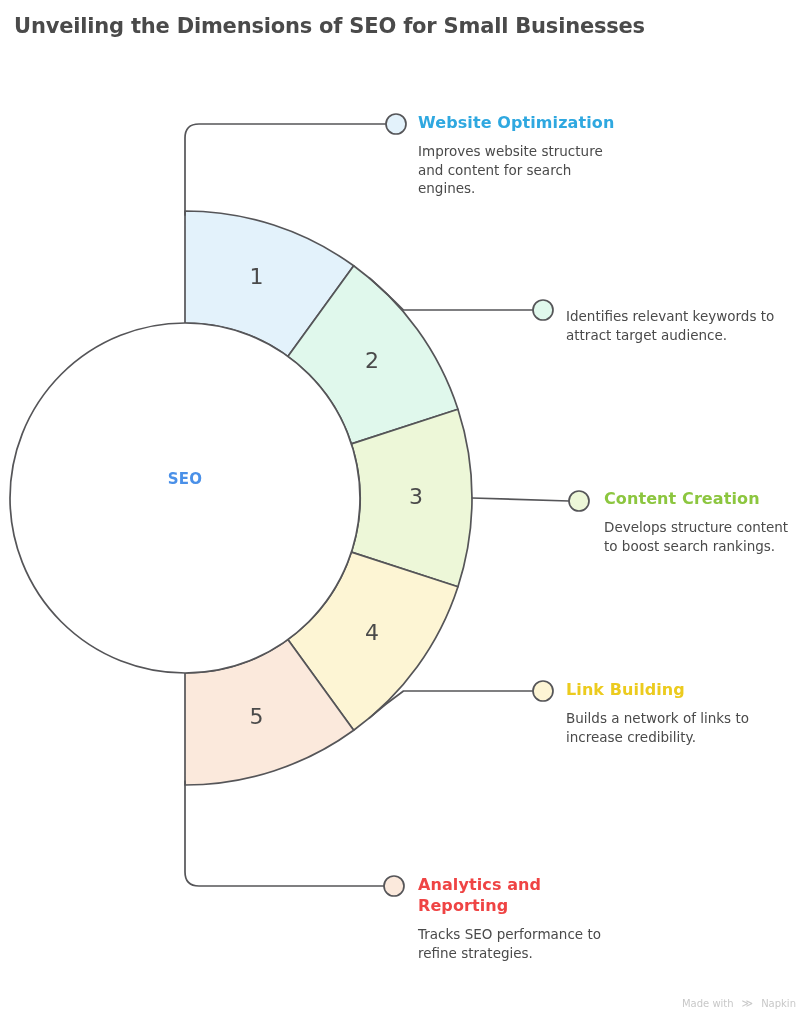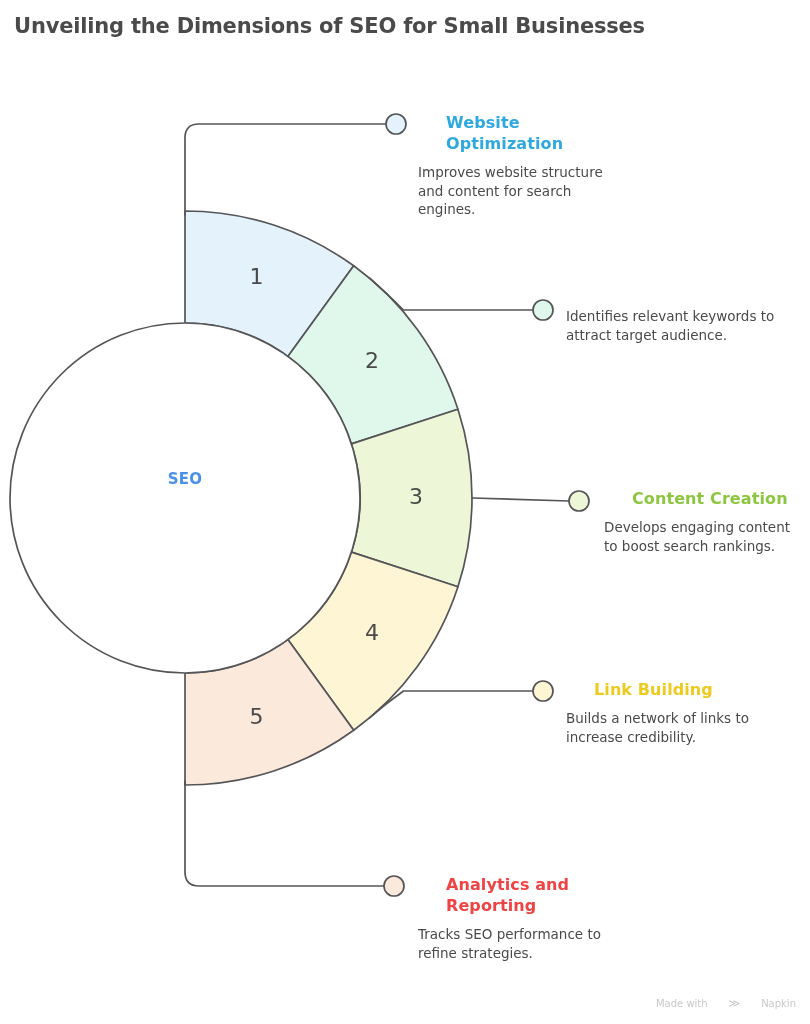--- a/index.html
+++ b/index.html
@@ -90,36 +90,35 @@
   }
   .label-block {
     position: absolute;
   }
   .label-title {
     font-family: "DejaVu Sans", sans-serif;
     font-size: 16px;
     font-weight: bold;
     line-height: 1.32;
     letter-spacing: 0.1px;
-    margin-left: 28px;
   }
   .label-desc {
     margin-top: 9px;
     font-family: "DejaVu Sans", sans-serif;
     font-size: 13.5px;
     color: #4a4a4a;
     line-height: 1.38;
   }
   .watermark {
     position: absolute;
     right: 14px;
     bottom: 14px;
     display: flex;
     align-items: center;
-    gap: 21px;
+    gap: 8px;
     font-family: "DejaVu Sans", sans-serif;
     font-size: 10px;
     color: #c8c8c8;
   }
   .wm-mark {
     font-size: 11px;
     color: #c8c8c8;
   }
 </style>
 </head>
@@ -169,21 +168,21 @@
   <div id="labels-layer">
       <div class="label-block" style="left: 418px; top: 112px; width: 200px;">
         <div class="label-title" style="color: rgb(47, 168, 224);">Website Optimization</div>
         <div class="label-desc">Improves website structure and content for search engines.</div>
       </div>
       <div class="label-block" style="left: 566px; top: 298px; width: 210px;">
         <div class="label-desc">Identifies relevant keywords to attract target audience.</div>
       </div>
       <div class="label-block" style="left: 604px; top: 488px; width: 200px;">
         <div class="label-title" style="color: rgb(140, 198, 63);">Content Creation</div>
-        <div class="label-desc">Develops engaging content to boost search rankings.</div>
+        <div class="label-desc">Develops structure content to boost search rankings.</div>
       </div>
       <div class="label-block" style="left: 566px; top: 679px; width: 200px;">
         <div class="label-title" style="color: rgb(236, 203, 30);">Link Building</div>
         <div class="label-desc">Builds a network of links to increase credibility.</div>
       </div>
       <div class="label-block" style="left: 418px; top: 874px; width: 200px;">
         <div class="label-title" style="color: #ef4444;">Analytics and Reporting</div>
         <div class="label-desc">Tracks SEO performance to refine strategies.</div>
       </div>
     </div>

